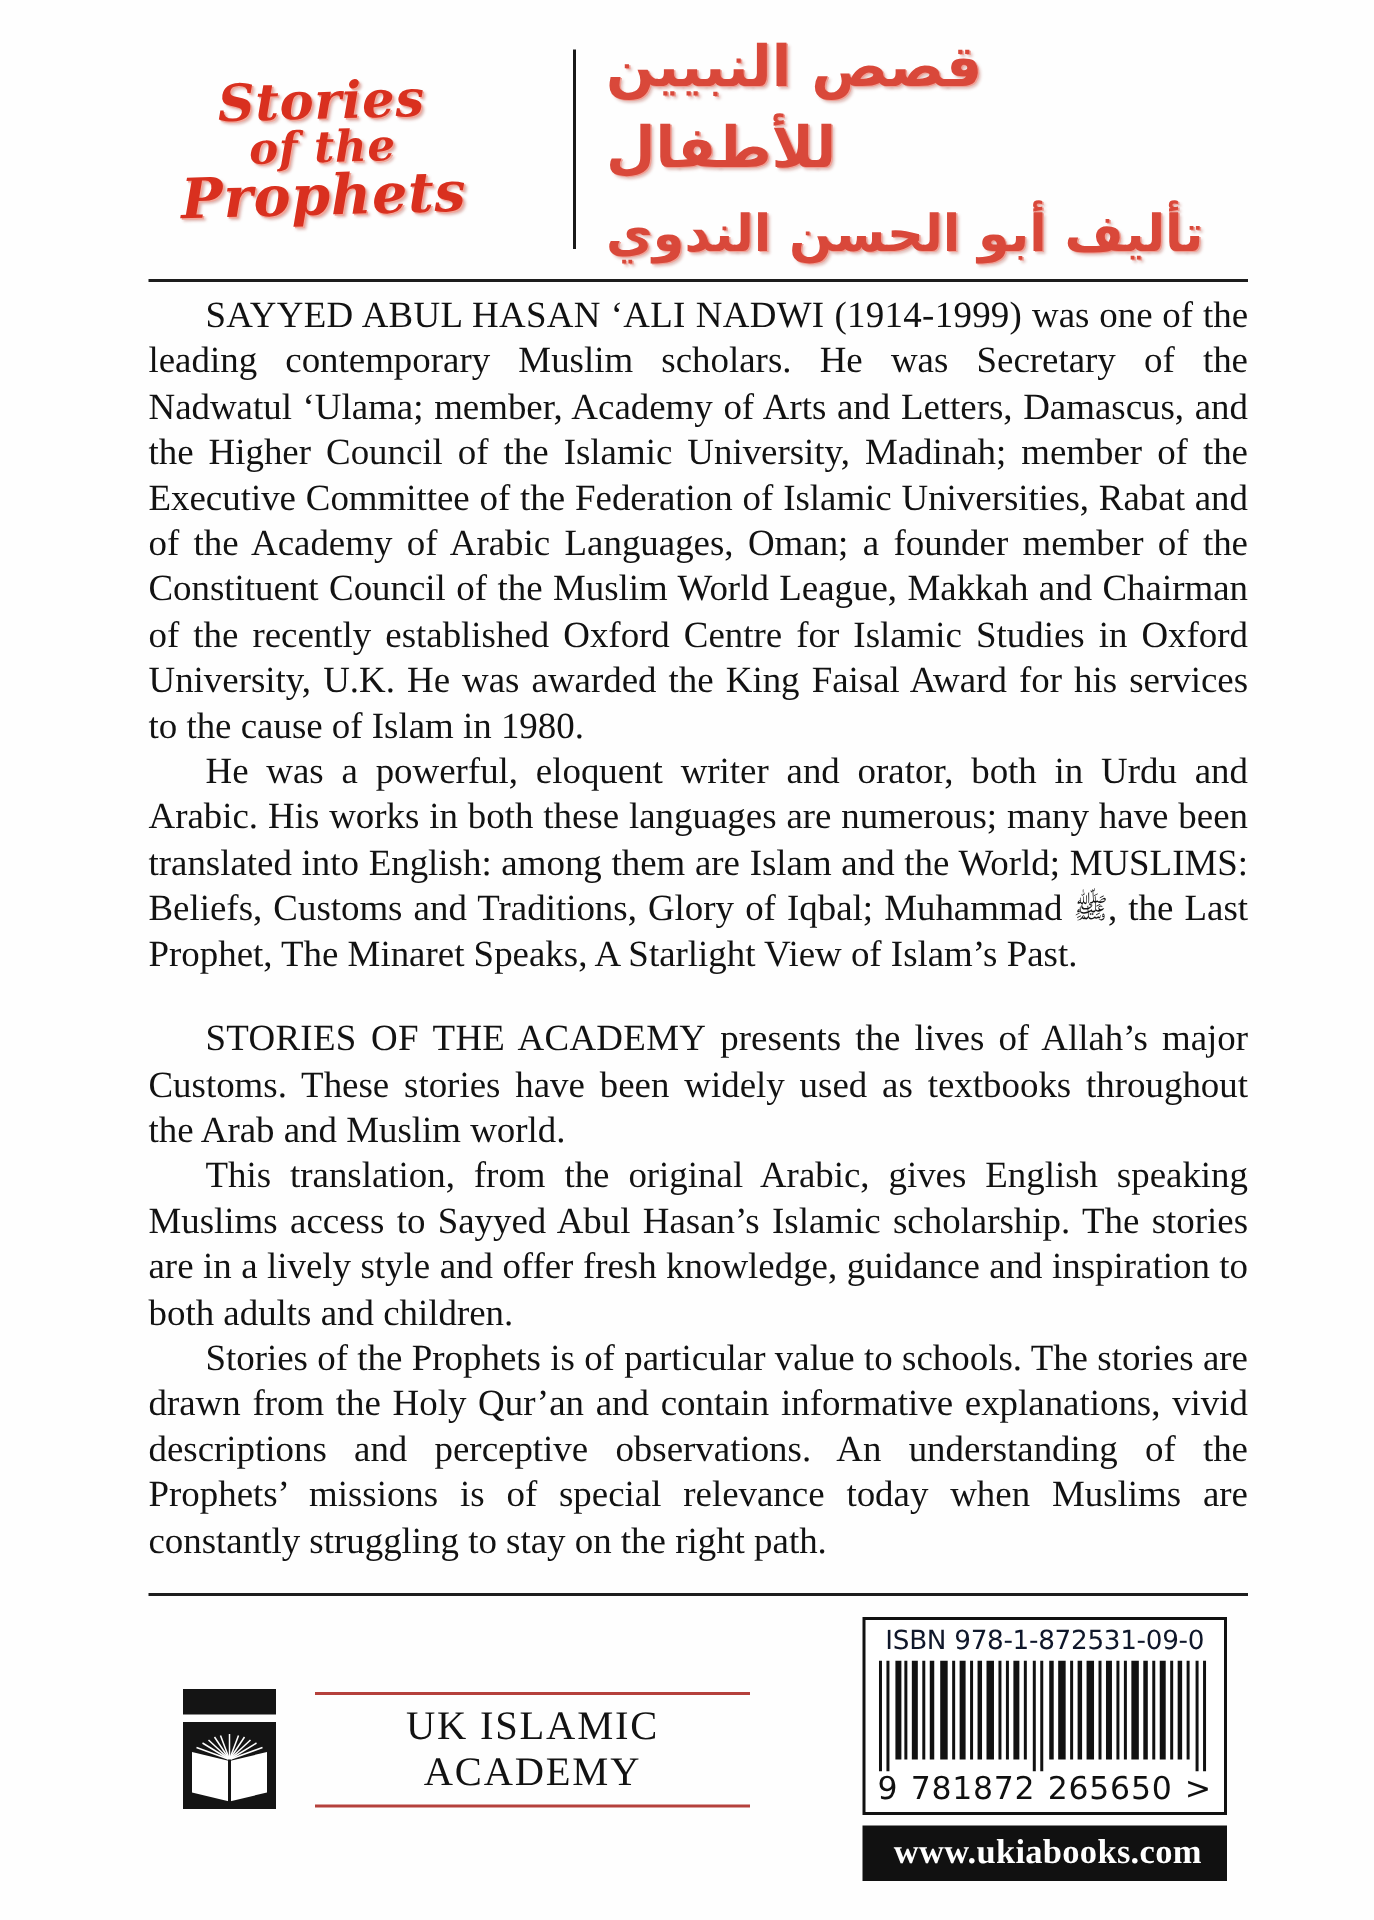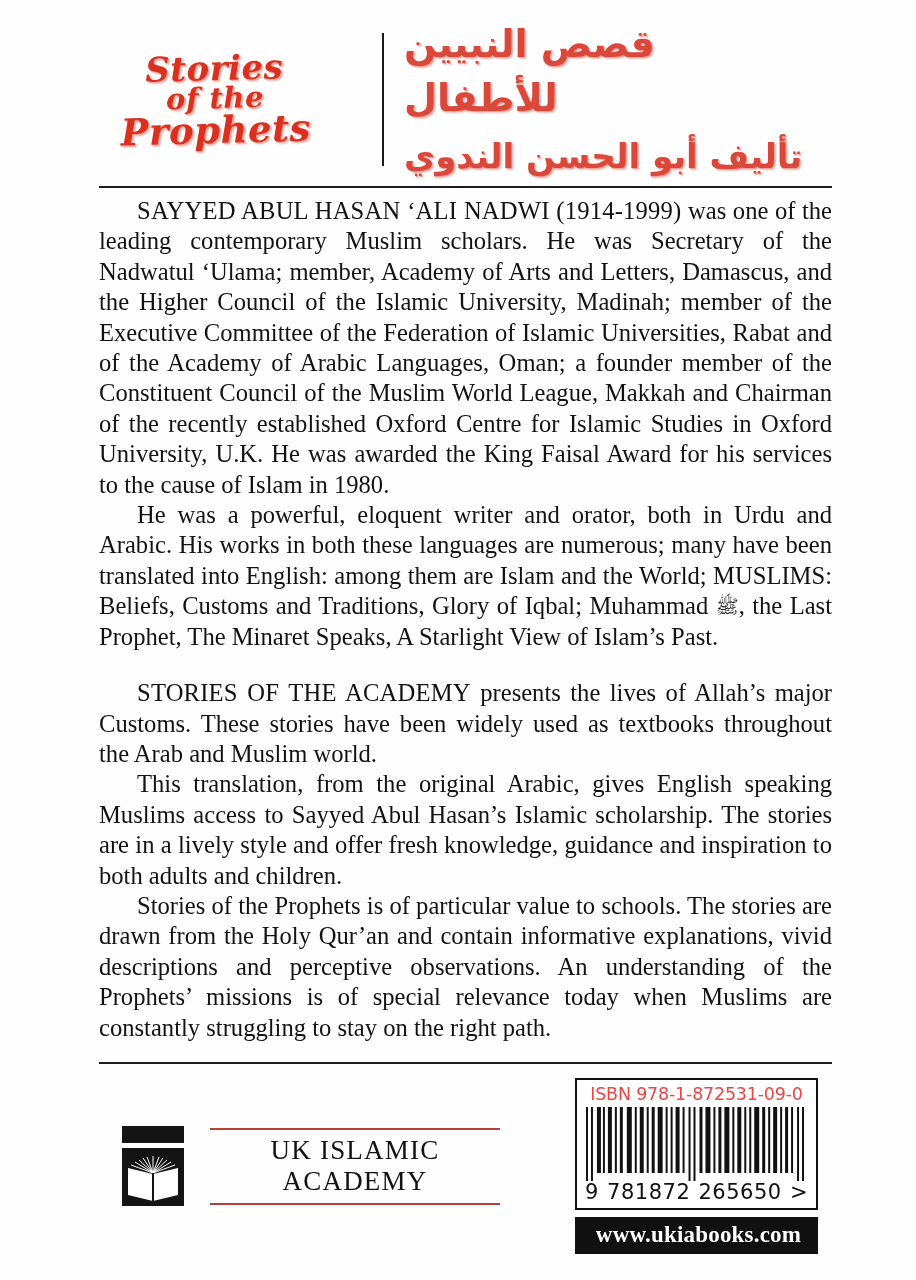--- a/index.html
+++ b/index.html
@@ -178,21 +178,21 @@
     background: #ffffff;
     padding: 5px 7px 3px 7px;
     box-sizing: border-box;
     width: 243px;
   }
   .isbn-text {
     text-align: center;
     font-family: "DejaVu Sans", sans-serif;
     font-size: 17.5px;
     letter-spacing: -0.2px;
-    color: #ef4444;
+    color: #0f172a;
     line-height: 1.1;
     margin-bottom: 3px;
     white-space: nowrap;
   }
   .bars {
     height: 74px;
     width: 100%;
     display: block;
   }
   .barcode-digits {

